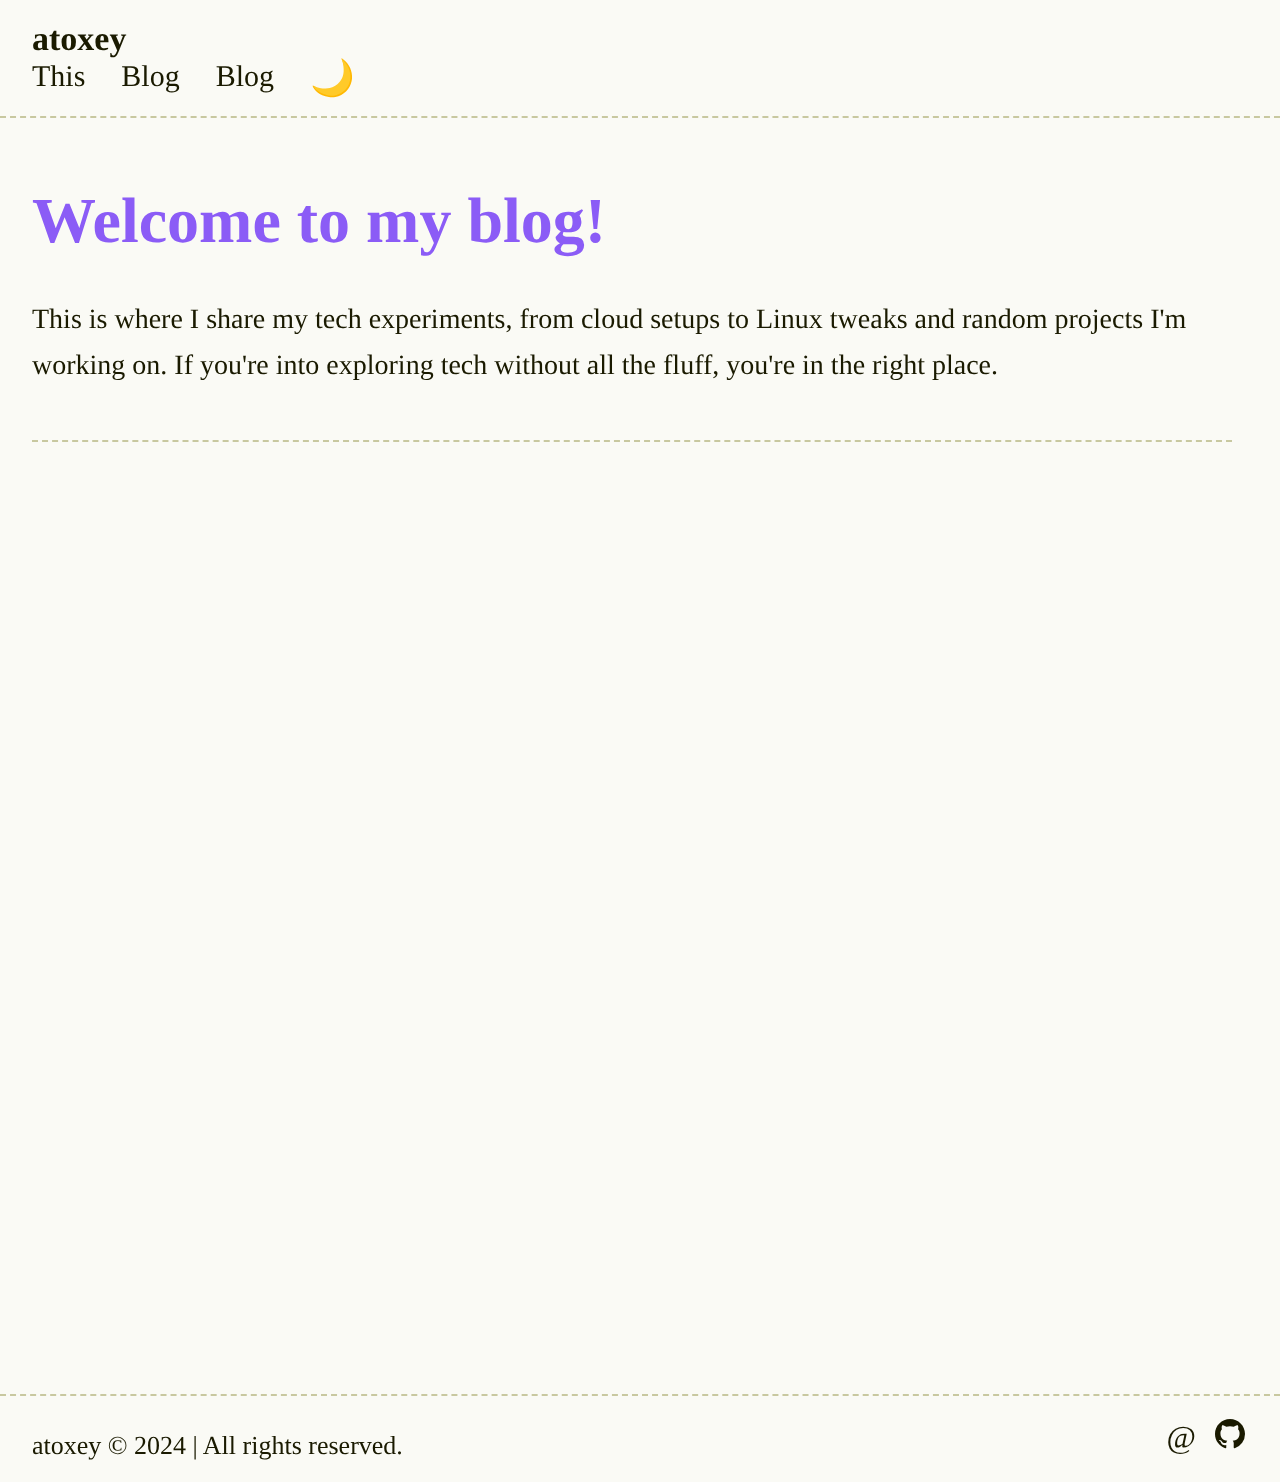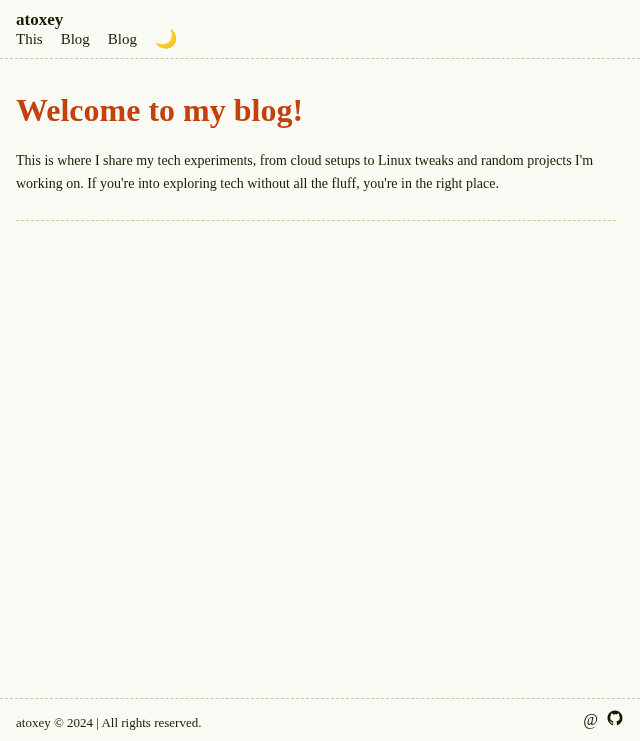--- a/index.html
+++ b/index.html
@@ -58,21 +58,21 @@
     }
 
     
     main {
       padding: 32px 16px 24px 16px;
     }
 
     h1 {
       font-size: 32px;
       font-weight: 800;
-      color: #c2410c;
+      color: #8b5cf6;
       margin-bottom: 20px;
       font-family: Georgia, serif;
       line-height: 1.2;
     }
 
     .description {
       font-size: 14px;
       line-height: 1.65;
       color: #1a1a00;
       max-width: 600px;

